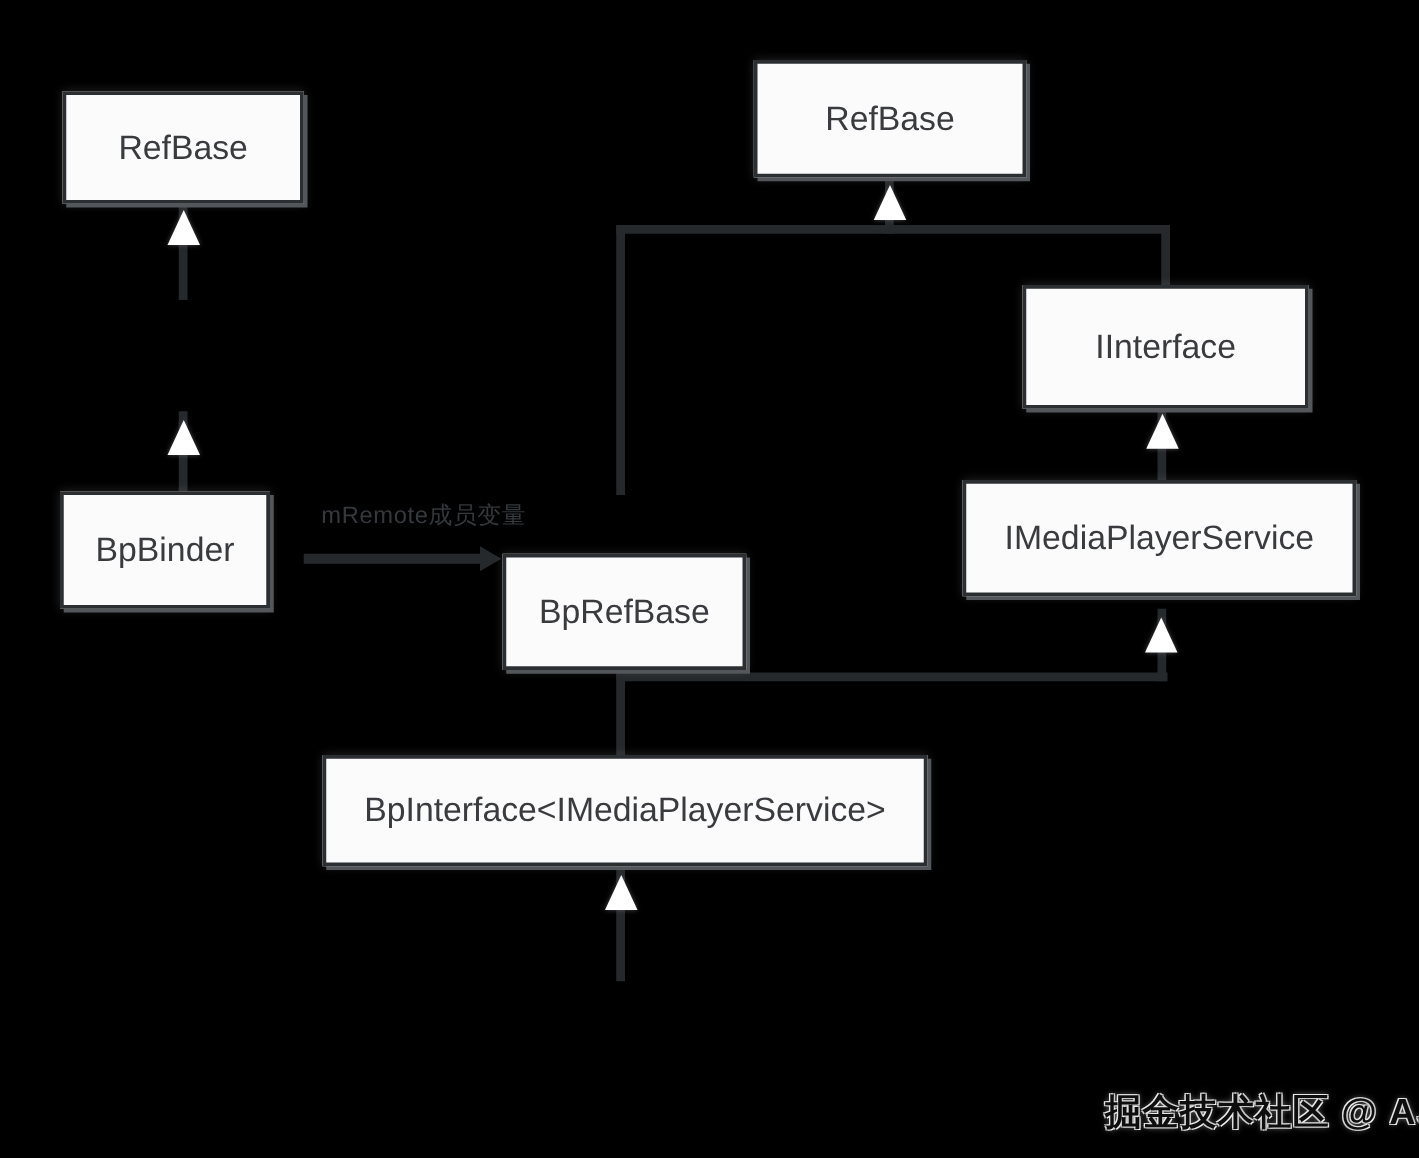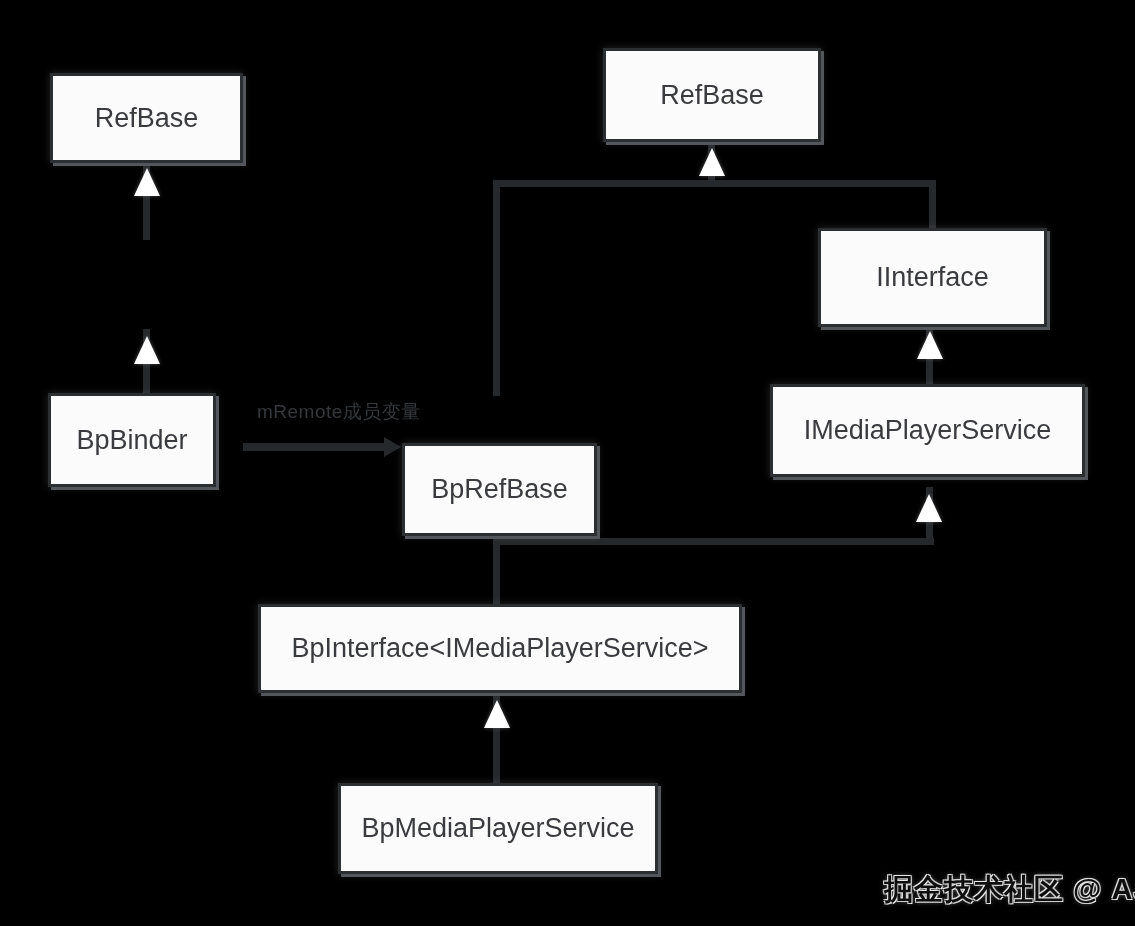--- a/index.html
+++ b/index.html
@@ -78,17 +78,16 @@
   <div class="node" style="left:603px;top:48px;width:218px;height:94px;">RefBase</div>
 
   <div class="node" style="left:818px;top:228px;width:229px;height:99px;">IInterface</div>
 
   <div class="node" style="left:770px;top:384px;width:315px;height:93px;">IMediaPlayerService</div>
 
   <div class="node" style="left:402px;top:404px;width:195px;height:93px;margin-top:39px;">BpRefBase</div>
 
   <div class="node" style="left:258px;top:604px;width:484px;height:89px;text-align:center;">BpInterface&lt;IMediaPlayerService&gt;</div>
 
-  <div class="node" style="left:338px;top:783px;width:320px;height:91px;">BpMediaPlayerService</div>
 
   <div class="watermark" style="left:884px;top:870px;">掘金技术社区 @ AJi</div>
 
 </div>
 
 </body></html>

